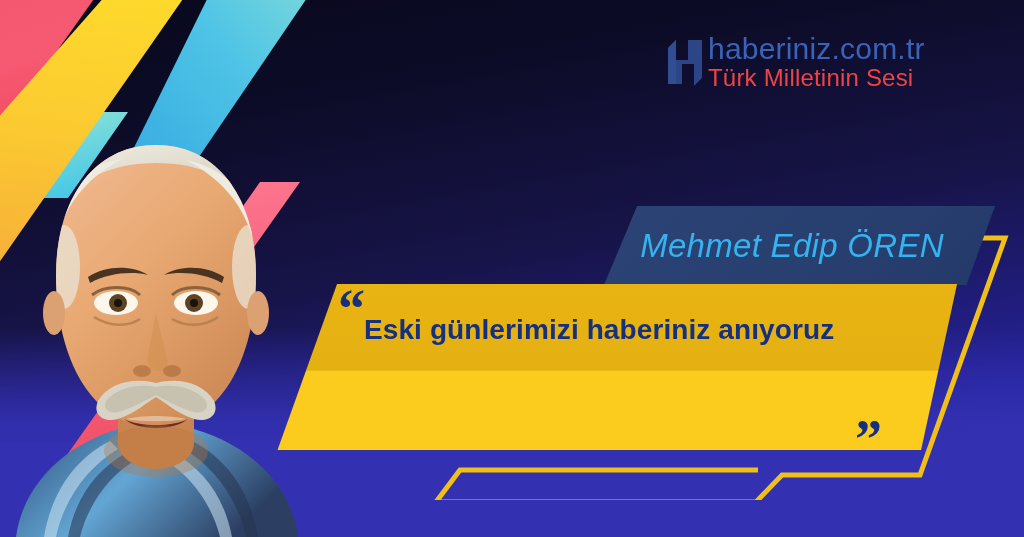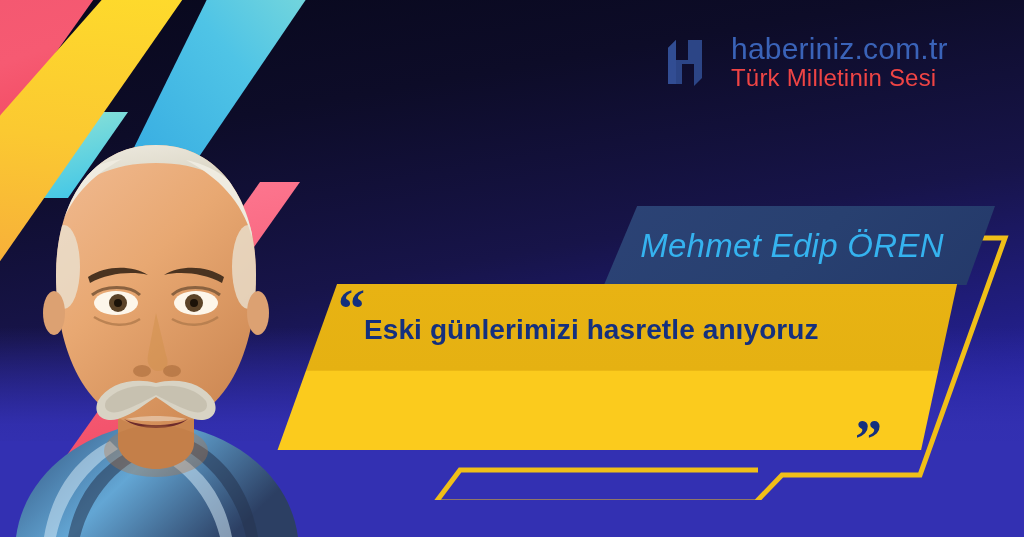--- a/index.html
+++ b/index.html
@@ -32,21 +32,21 @@
 
   
   .portrait{
     position:absolute;left:6px;bottom:0;width:300px;height:410px;
   }
   .portrait svg{display:block;width:100%;height:100%;}
 
   
   .logo{
     position:absolute;left:660px;top:33px;
-    display:flex;align-items:center;gap:25px;
+    display:flex;align-items:center;gap:2px;
   }
   .logo-mark{width:46px;height:56px;flex:0 0 auto;opacity:.92;}
   .logo-text{display:flex;flex-direction:column;line-height:1.06;}
   .logo-title{
     font-size:30px;color:#3a63b8;letter-spacing:.2px;font-weight:400;
   }
   .logo-sub{
     font-size:24px;color:#ef4444;letter-spacing:.2px;font-weight:400;
   }
 
@@ -244,17 +244,17 @@
   </svg>
 
   <div class="name-banner">
     <div class="shape"></div>
     <div class="name-text">Mehmet Edip ÖREN</div>
   </div>
 
   <div class="quote-card">
     <div class="shape"></div>
     <span class="quote-open">“</span>
-    <div class="quote-body">Eski günlerimizi hasretle anıyoruz</div>
+    <div class="quote-body">Eski günlerimizi haberiniz anıyoruz</div>
     <span class="quote-close">”</span>
   </div>
 
 </div>
 
 </body></html>

